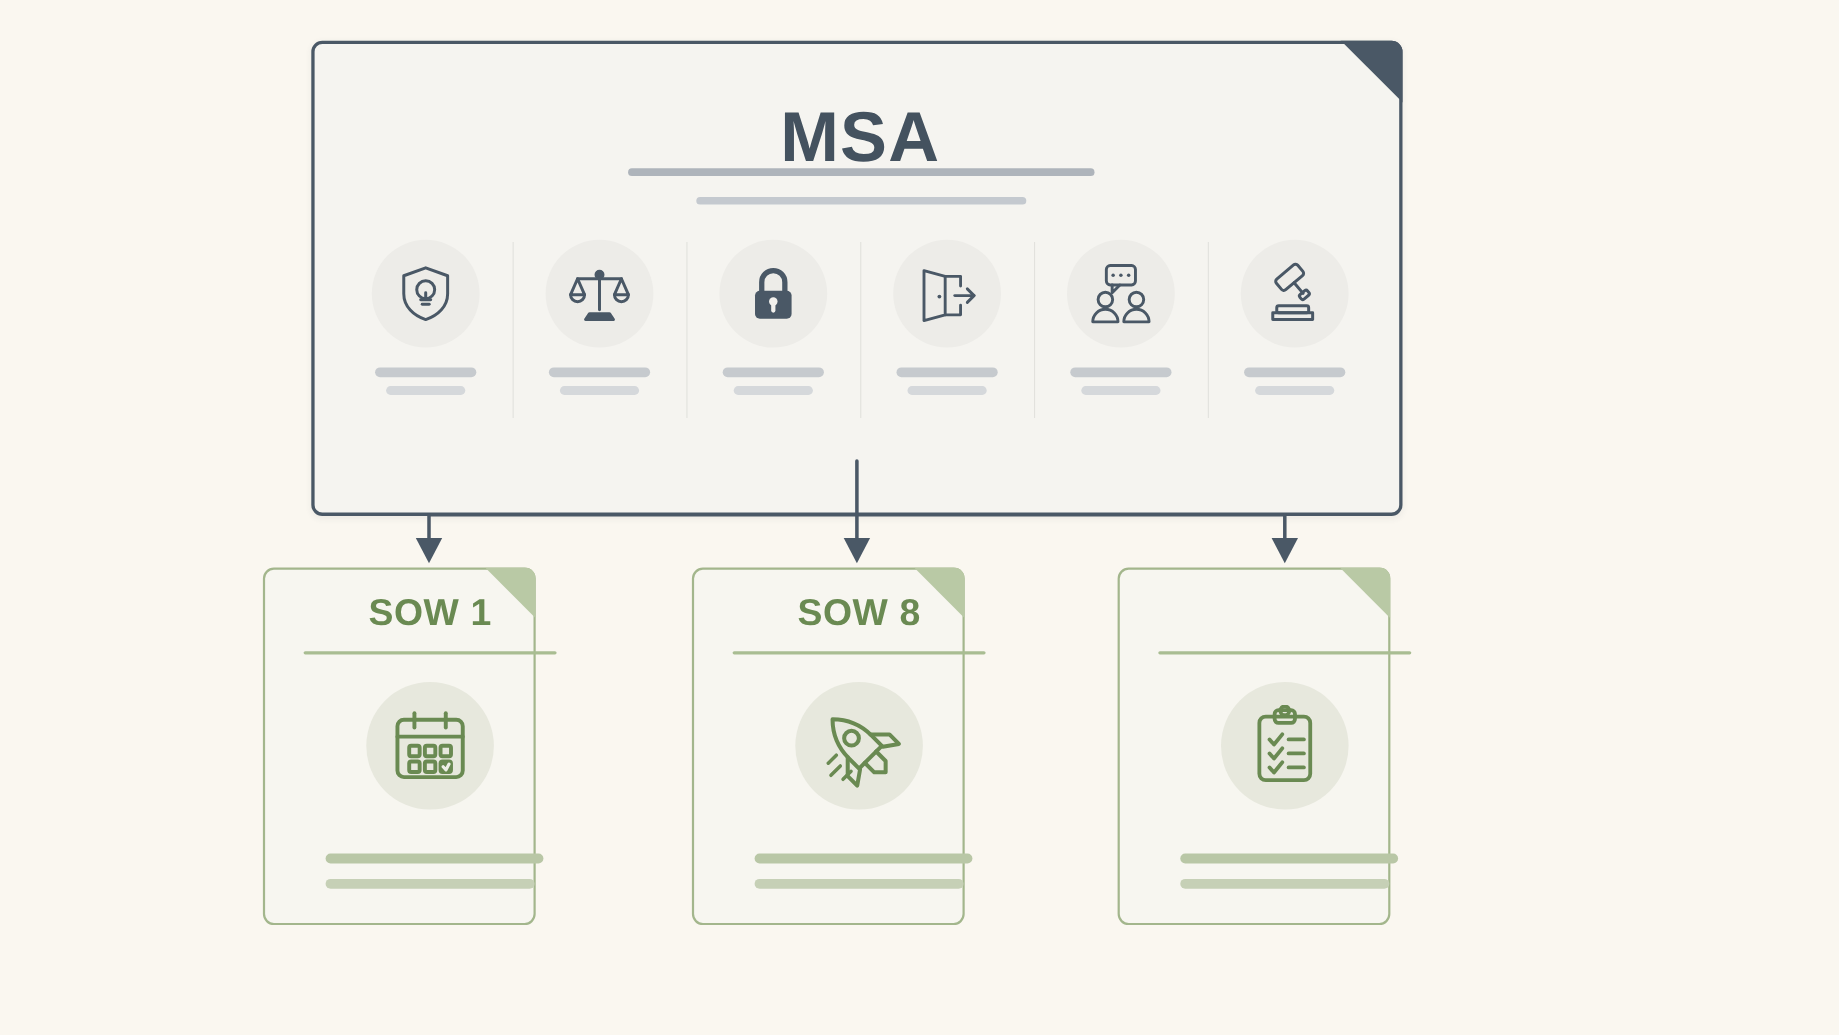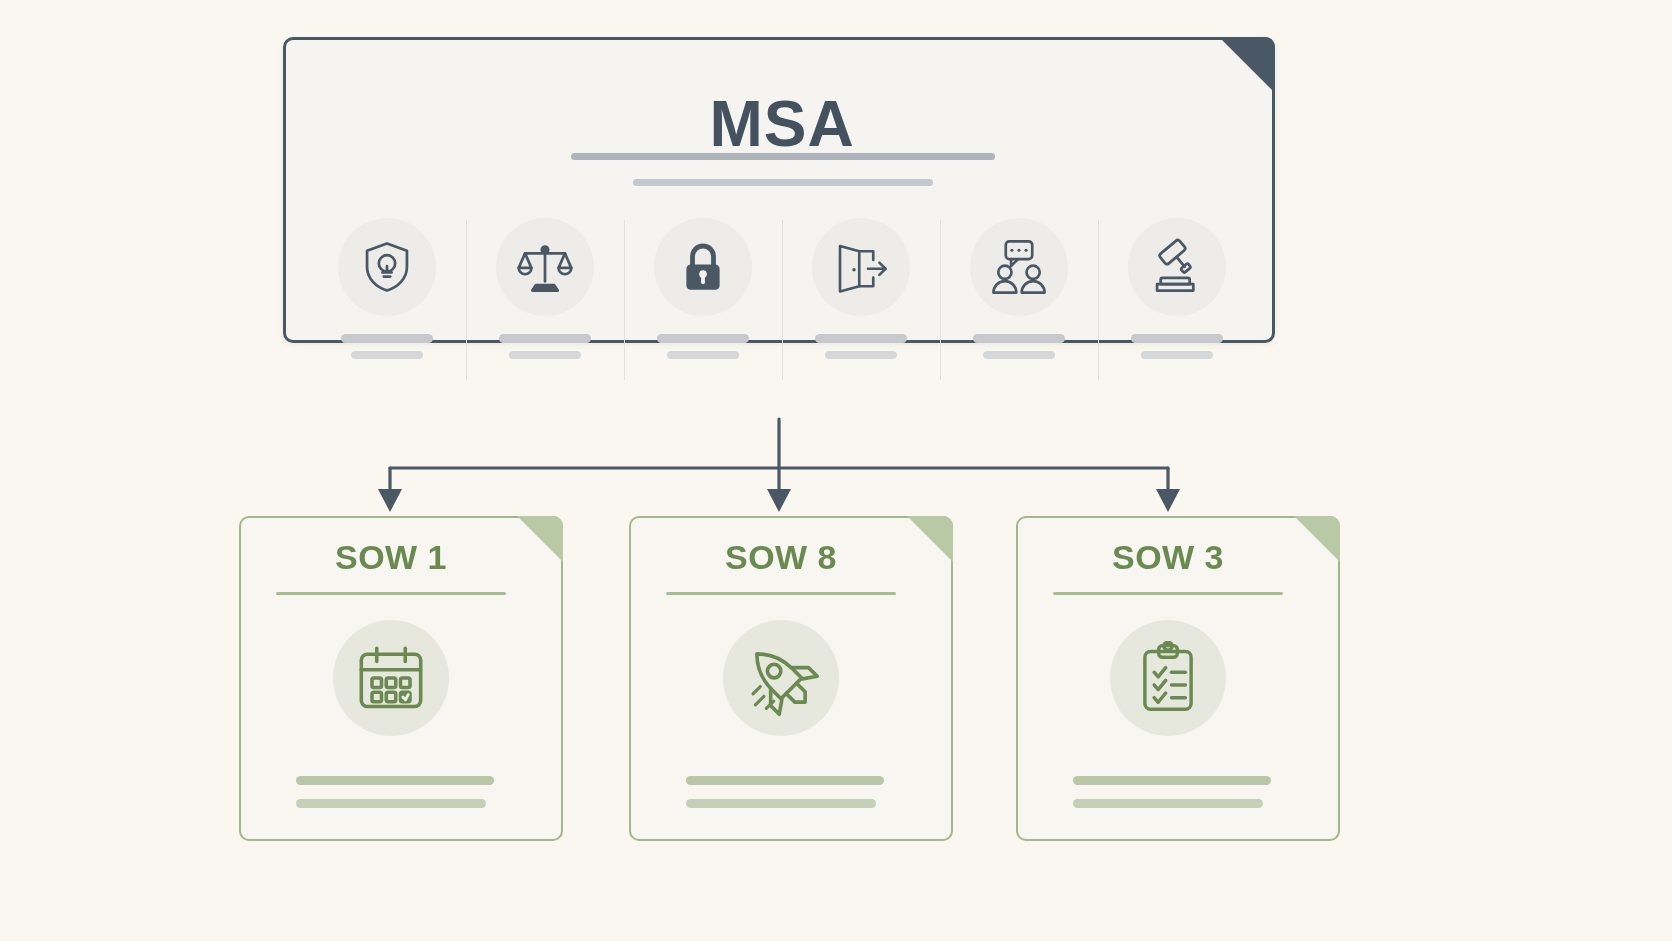--- a/index.html
+++ b/index.html
@@ -22,21 +22,21 @@
     height: 941px;
     background: #faf7f0;
   }
 
   
   .msa-card {
     position: absolute;
     left: 283px;
     top: 37px;
     width: 992px;
-    height: 306px;
+    height: 432px;
     background: #f5f4f0;
     border: 3px solid #4a5866;
     border-radius: 10px;
     box-sizing: border-box;
     box-shadow: 0 2px 6px rgba(60,70,80,0.07);
   }
   
   .msa-fold {
     position: absolute;
     right: -3px;
@@ -144,21 +144,21 @@
     left: 0; top: 0;
     width: 1672px;
     height: 941px;
     pointer-events: none;
   }
 
   
   .sow-card {
     position: absolute;
     top: 516px;
-    width: 324px;
+    width: 248px;
     height: 325px;
     background: #f7f6f0;
     border: 2px solid #a3b68c;
     border-radius: 10px;
     box-sizing: border-box;
   }
   .sow-1 { left: 239px; }
   .sow-2 { left: 629px; }
   .sow-3 { left: 1016px; }
 
@@ -390,21 +390,20 @@
         <path d="M9 45 L15 39" stroke-width="2.6"></path>
         <path d="M20 57 L26 51" stroke-width="2.6"></path>
       </svg>
     </div>
     <div class="sow-line sow-line-1"></div>
     <div class="sow-line sow-line-2"></div>
   </div>
 
   <div class="sow-card sow-3">
     <div class="sow-fold"></div>
-    <div class="sow-title">SOW 3</div>
     <div class="sow-rule"></div>
     <div class="sow-icon-disc">
       <svg width="74" height="74" viewBox="0 0 64 64" fill="none" stroke="#6a8a52" stroke-width="3" stroke-linecap="round" stroke-linejoin="round">
         <rect x="12" y="9" width="40" height="50" rx="5"></rect>
         <rect x="24" y="4" width="16" height="10" rx="3"></rect>
         <circle cx="32" cy="4.5" r="3.5"></circle>
         <path d="M20 27 l3.5 4 L30 23"></path>
         <path d="M35 27 h12"></path>
         <path d="M20 38 l3.5 4 L30 34"></path>
         <path d="M35 38 h12"></path>

